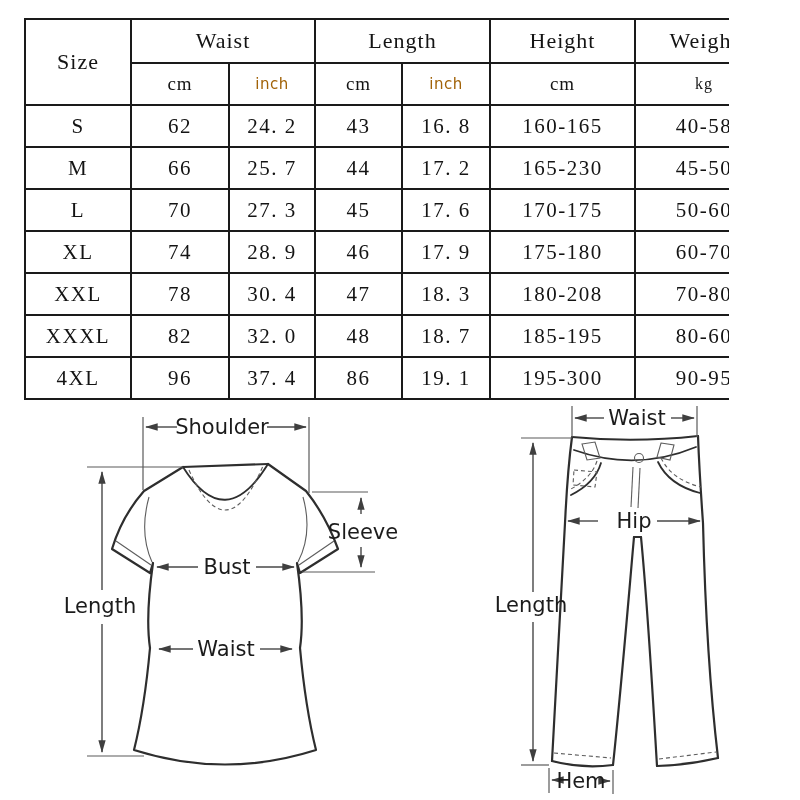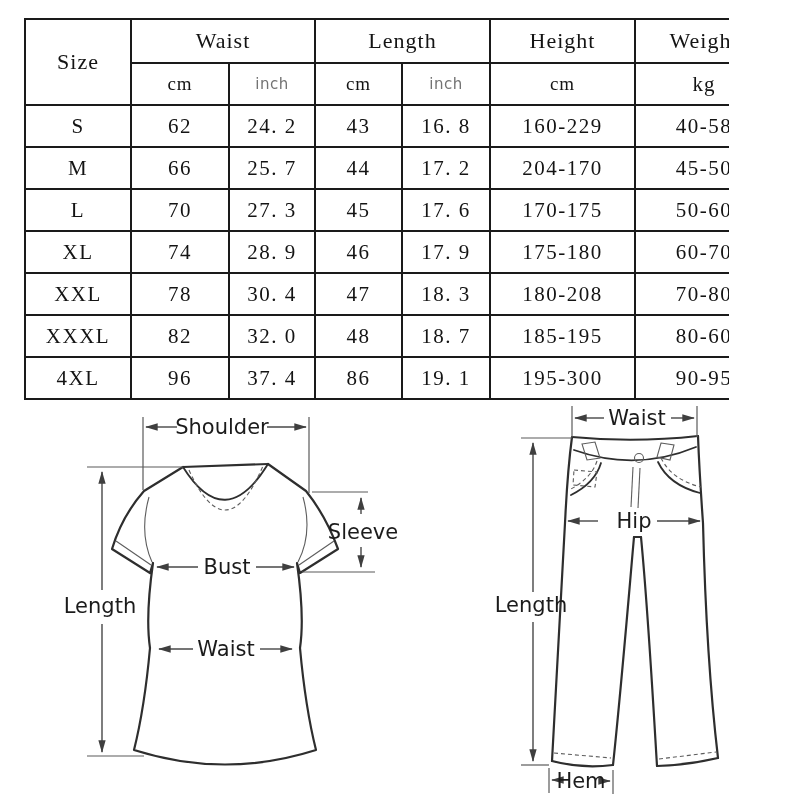--- a/index.html
+++ b/index.html
@@ -9,23 +9,23 @@
   
   table.size-chart{position:absolute;left:24px;top:18px;width:748px;
     border-collapse:collapse;table-layout:fixed;}
   .size-chart td{border:2px solid #1a1a1a;text-align:center;vertical-align:middle;
     padding:0;font-size:21px;letter-spacing:1.5px;}
   .size-chart tr.hrow1 td{height:42px;font-size:22px;letter-spacing:1px;}
   .size-chart tr.hrow2 td{height:40px;text-align:center;}
   .size-chart tr.drow td{height:40px;}
   .size-chart td.hsize{font-size:22px;letter-spacing:1px;}
   .size-chart td.u-cm{font-size:19px;letter-spacing:1px;}
-  .size-chart td.u-kg{font-size:21px;letter-spacing:1px;}
+  .size-chart td.u-kg{font-size:16px;letter-spacing:1px;}
   .size-chart td.u-inch{font-family:"DejaVu Sans","Liberation Sans",sans-serif;
-    font-size:15px;letter-spacing:0.5px;color:#737373;}
+    font-size:15px;letter-spacing:0.5px;color:#a16207;}
 
   
   svg.diagrams{position:absolute;left:0;top:0;}
   .garment{stroke:#2e2e2e;stroke-width:2.2;fill:none;stroke-linecap:round;stroke-linejoin:round;}
   .garment2{stroke:#2e2e2e;stroke-width:1.8;fill:none;stroke-linecap:round;stroke-linejoin:round;}
   .thin{stroke:#5d5d5d;stroke-width:1.1;fill:none;}
   .dash{stroke-dasharray:4 3;}
   .dim{stroke:#474747;stroke-width:1.4;fill:none;}
   .ext{stroke:#5a5a5a;stroke-width:1.2;fill:none;}
   .lbl{font-family:"DejaVu Sans","Liberation Sans",sans-serif;font-size:21px;
@@ -62,30 +62,30 @@
         <td class="u-cm">cm</td>
         <td class="u-kg">kg</td>
       </tr>
 
       <tr class="drow">
         <td>S</td>
         <td>62</td>
         <td>24. 2</td>
         <td>43</td>
         <td>16. 8</td>
-        <td>160-229</td>
+        <td>160-165</td>
         <td>40-58</td>
       </tr>
       <tr class="drow">
         <td>M</td>
         <td>66</td>
         <td>25. 7</td>
         <td>44</td>
         <td>17. 2</td>
-        <td>204-170</td>
+        <td>165-230</td>
         <td>45-50</td>
       </tr>
       <tr class="drow">
         <td>L</td>
         <td>70</td>
         <td>27. 3</td>
         <td>45</td>
         <td>17. 6</td>
         <td>170-175</td>
         <td>50-60</td>

